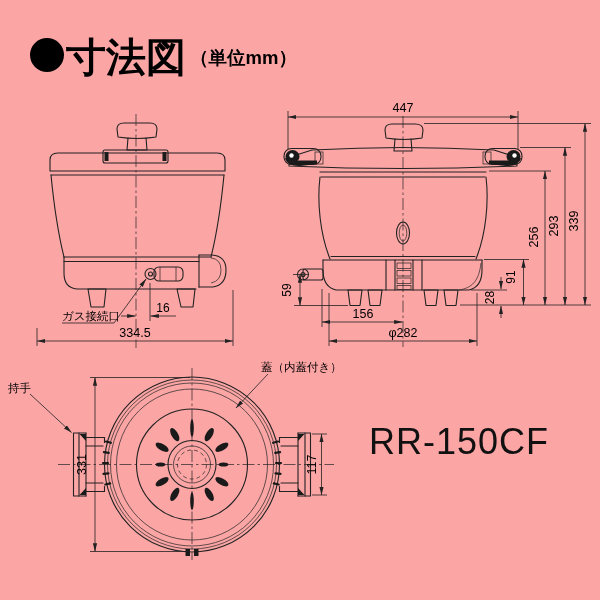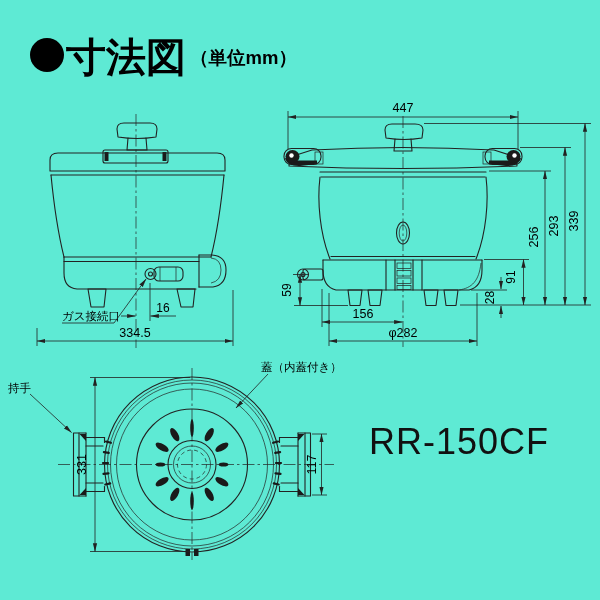--- a/index.html
+++ b/index.html
@@ -1,16 +1,16 @@
 <!DOCTYPE html>
 <html><head>
 <meta charset="utf-8">
 <style>
   html,body{margin:0;padding:0;background:#fff;}
-  #stage{position:relative;width:600px;height:600px;background:#5eead4;overflow:hidden;}
+  #stage{position:relative;width:600px;height:600px;background:#fca5a5;overflow:hidden;}
   svg{display:block;}
   text{fill:#000;font-family:"Liberation Sans","DejaVu Sans",sans-serif;}
   .ttl{font-size:40px;font-weight:bold;}
   .unit{font-size:18.5px;font-weight:bold;}
   .model{font-size:36px;letter-spacing:1px;fill:#111;}
   .dimtxt{font-size:12.5px;}
   .dimtxt-s{font-size:12px;}
   .lbl{font-size:11.5px;}
   .ln{fill:none;stroke:#222;stroke-width:1.1;stroke-linejoin:round;stroke-linecap:round;}
   .thin{fill:none;stroke:#222;stroke-width:0.7;}

